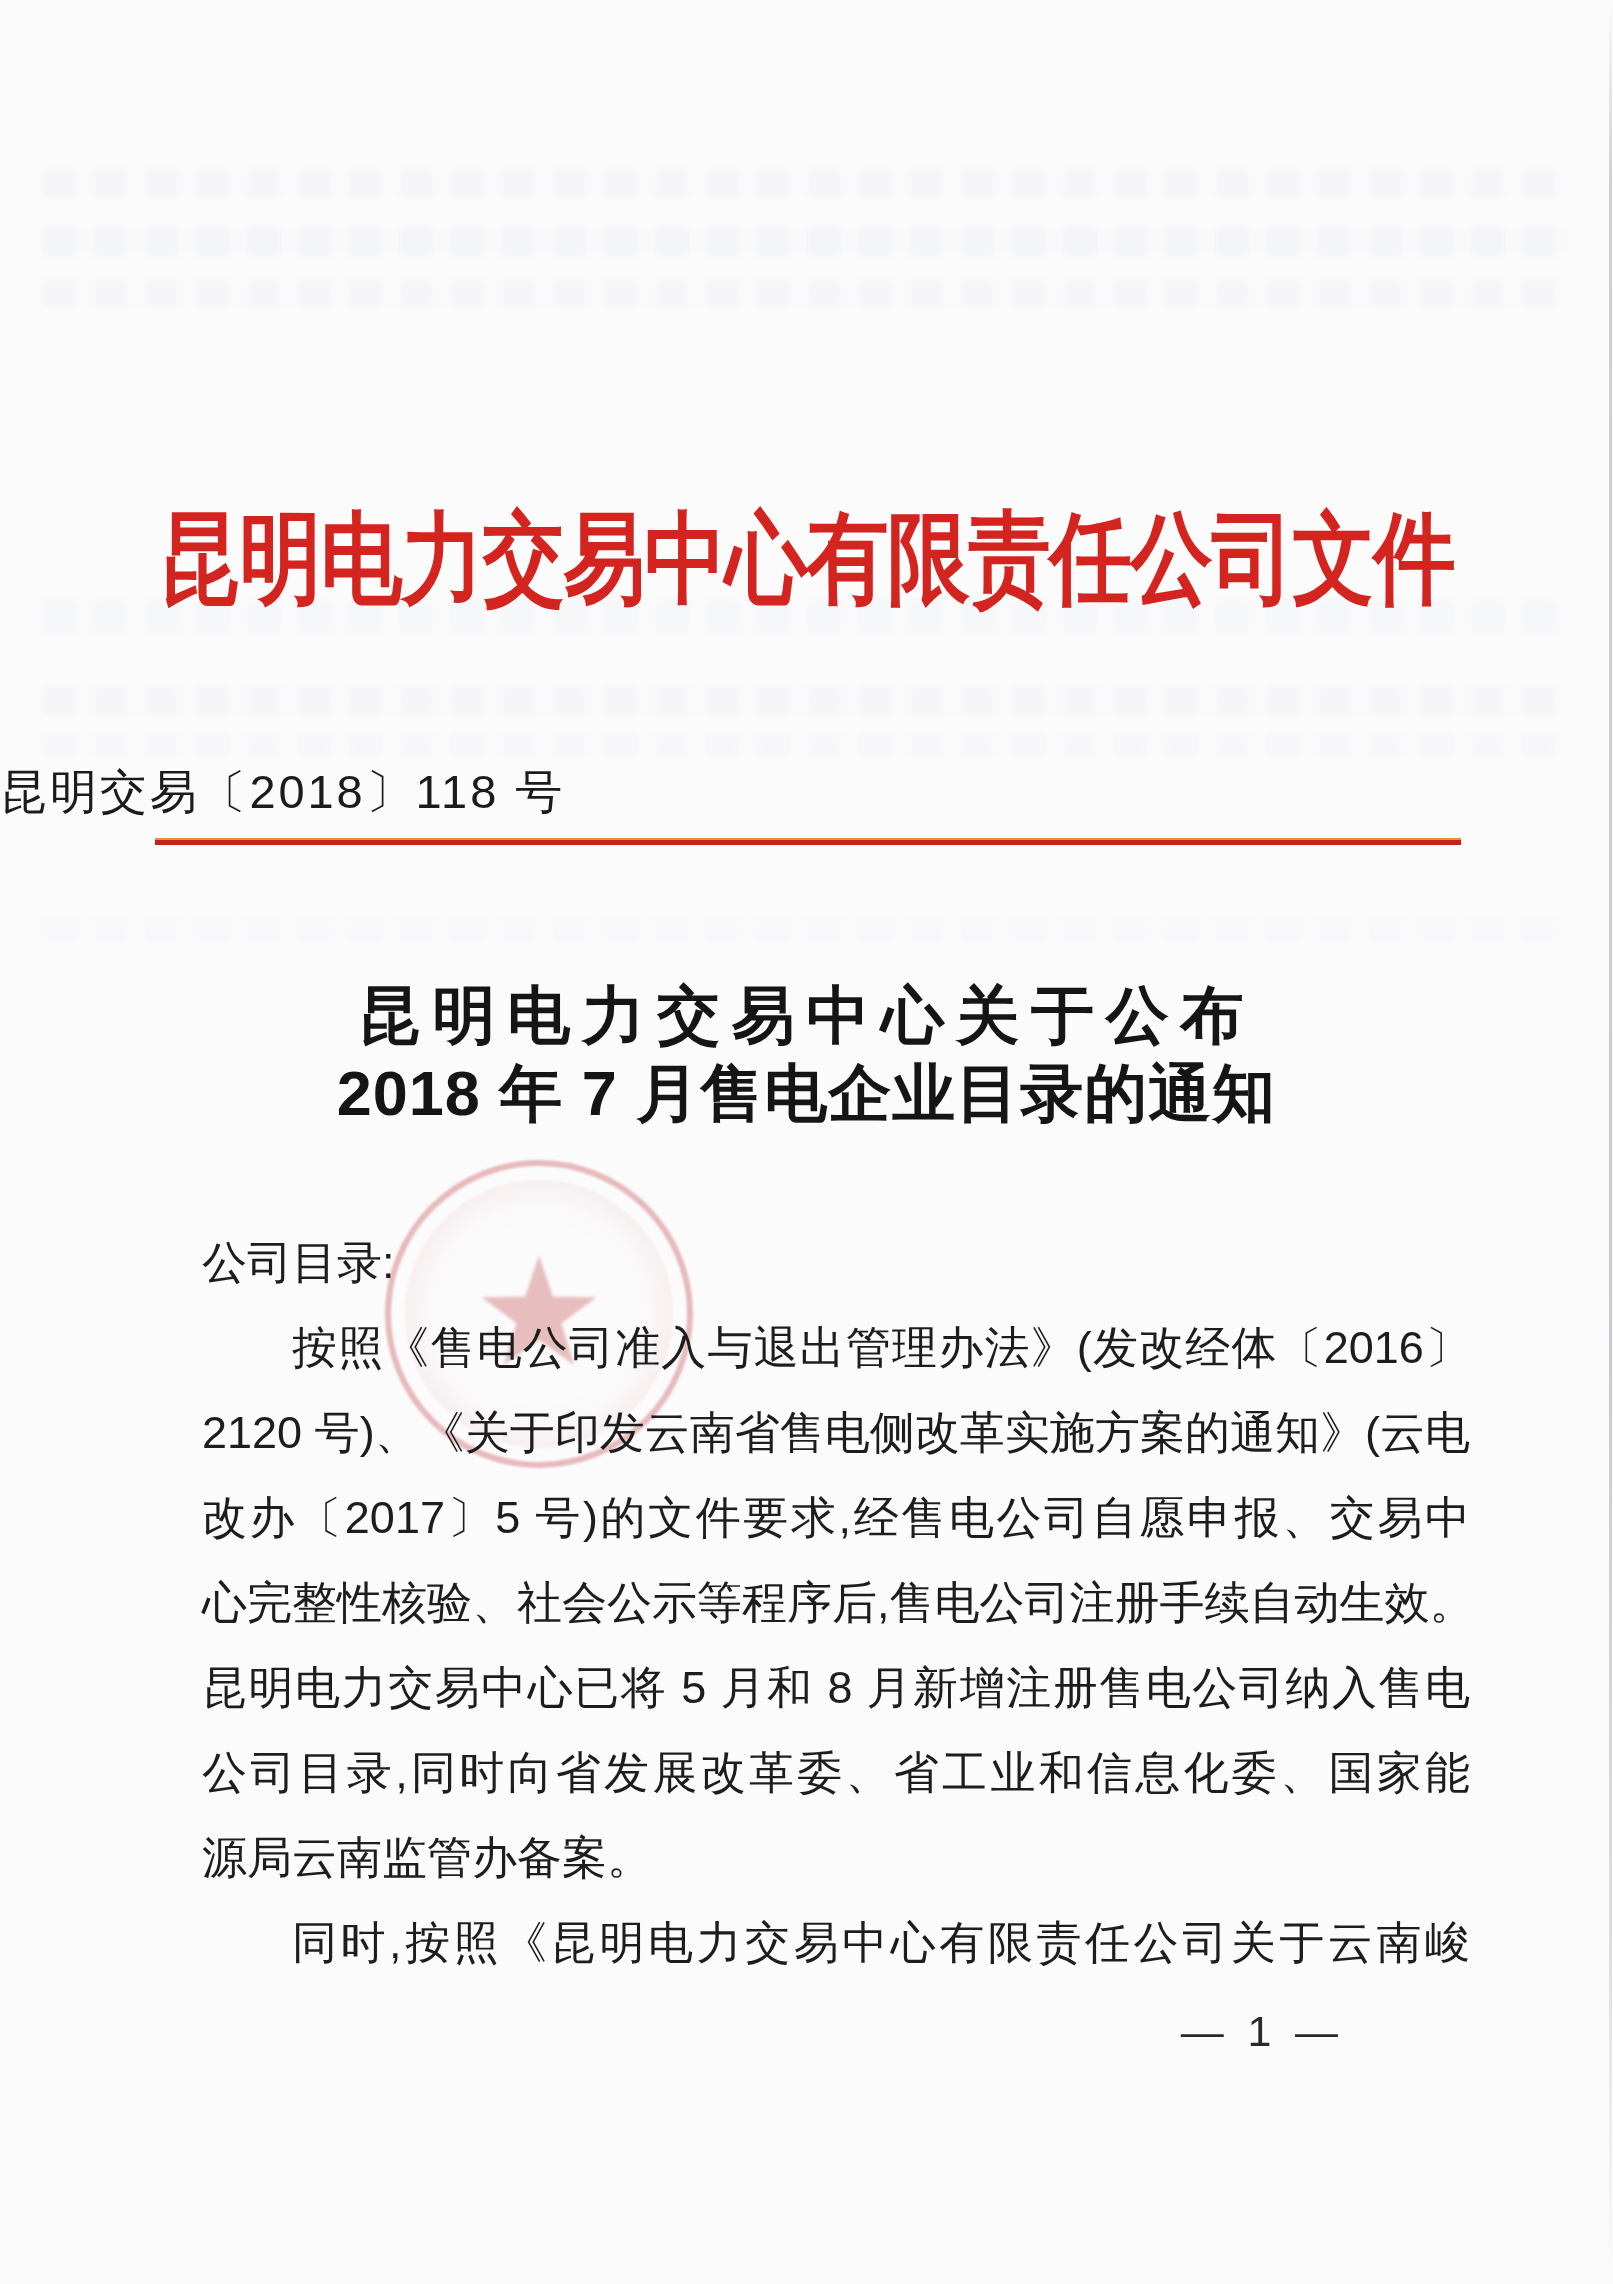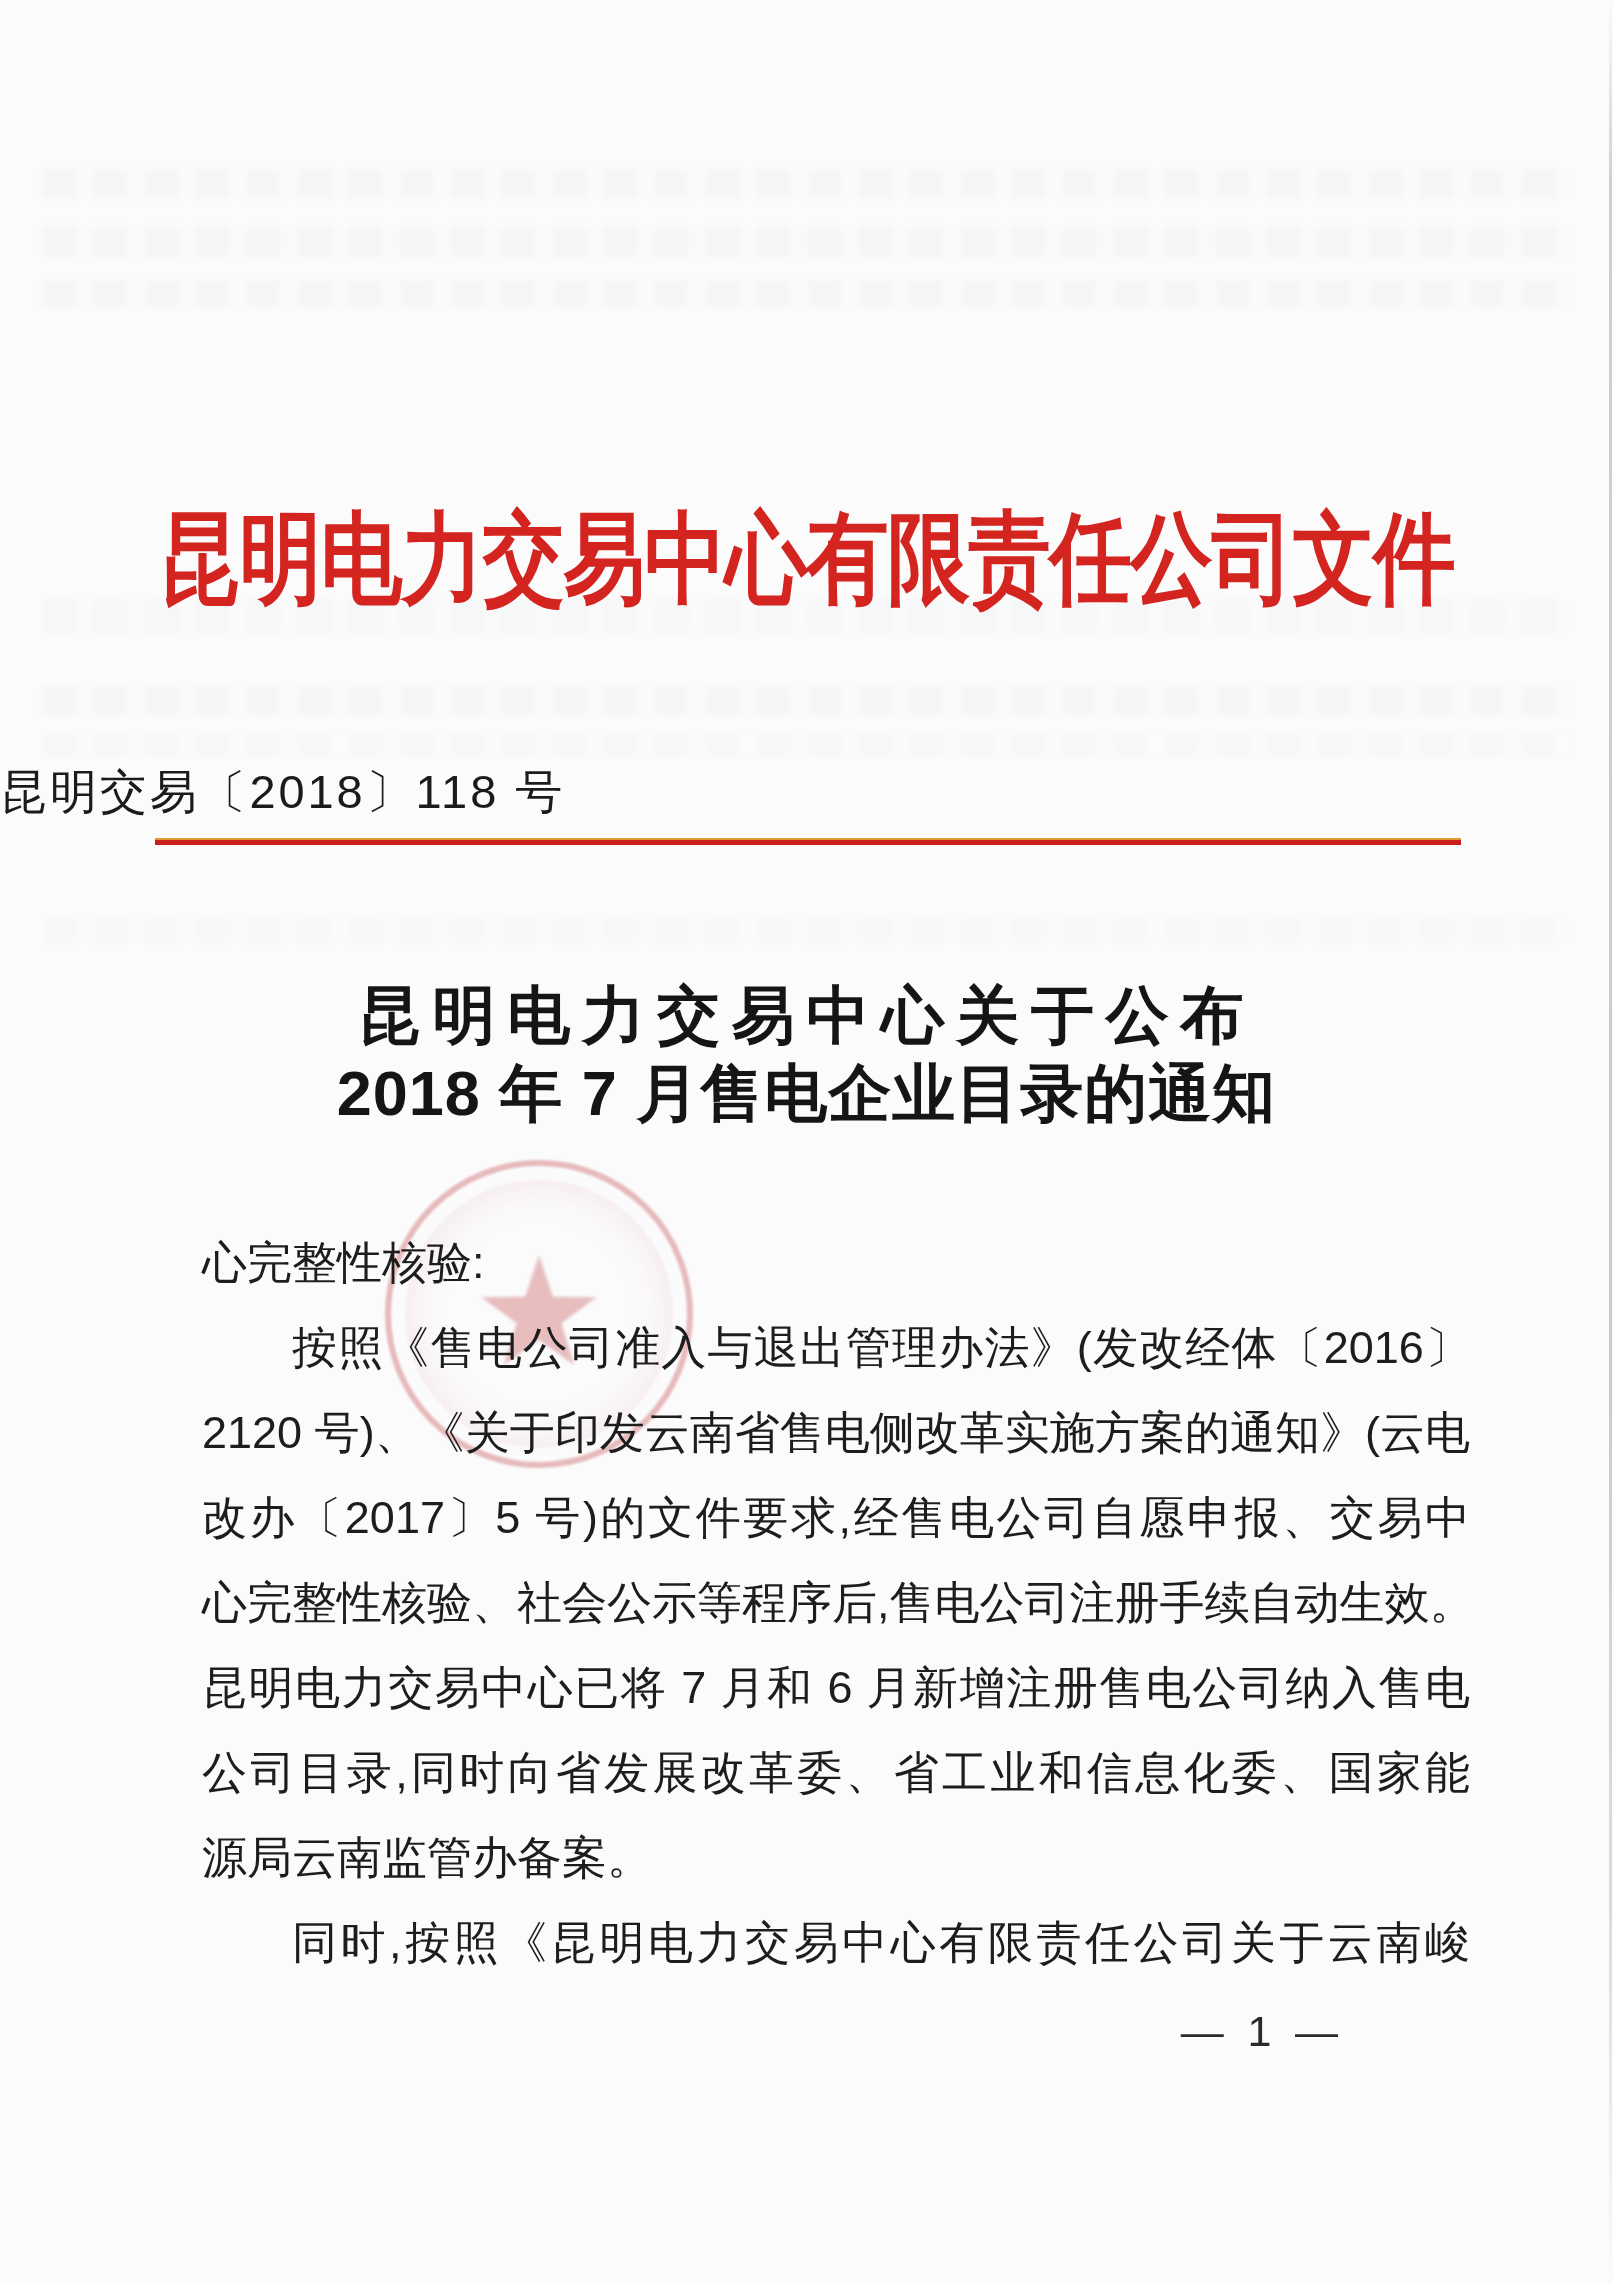--- a/index.html
+++ b/index.html
@@ -129,26 +129,26 @@
     <div class="l2">2018 年 7 月售电企业目录的通知</div>
   </div>
 
   <div class="seal">
     <svg class="seal-star" viewBox="0 0 100 100" xmlns="http://www.w3.org/2000/svg">
       <path d="M50 10 L59.4 38.2 L89.1 38.6 L65.2 56.3 L73.9 84.7 L50 67.6 L26.1 84.7 L34.8 56.3 L10.9 38.6 L40.6 38.2 Z" fill="rgba(201,100,100,0.9)"></path>
     </svg>
   </div>
 
   <div class="body-block">
-    <div class="b-line">心完整性核验:</div>
+    <div class="b-line">公司目录:</div>
     <div class="b-line indent just">按照《售电公司准入与退出管理办法》(发改经体〔2016〕</div>
     <div class="b-line just">2120 号)、《关于印发云南省售电侧改革实施方案的通知》(云电</div>
     <div class="b-line just">改办〔2017〕5 号)的文件要求,经售电公司自愿申报、交易中</div>
     <div class="b-line just">心完整性核验、社会公示等程序后,售电公司注册手续自动生效。</div>
-    <div class="b-line just">昆明电力交易中心已将 7 月和 6 月新增注册售电公司纳入售电</div>
+    <div class="b-line just">昆明电力交易中心已将 5 月和 8 月新增注册售电公司纳入售电</div>
     <div class="b-line just">公司目录,同时向省发展改革委、省工业和信息化委、国家能</div>
     <div class="b-line">源局云南监管办备案。</div>
     <div class="b-line indent just">同时,按照《昆明电力交易中心有限责任公司关于云南峻</div>
   </div>
 
   <div class="page-num">— 1 —</div>
 
   <div class="scan-edge"></div>
 
 </div>

